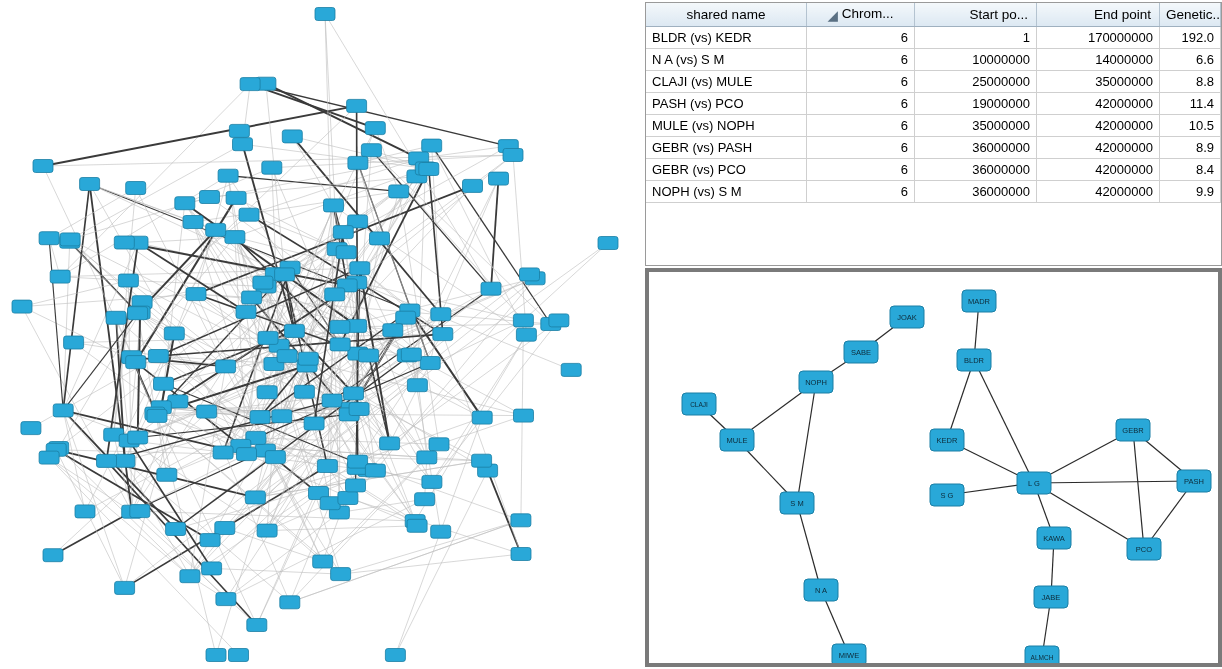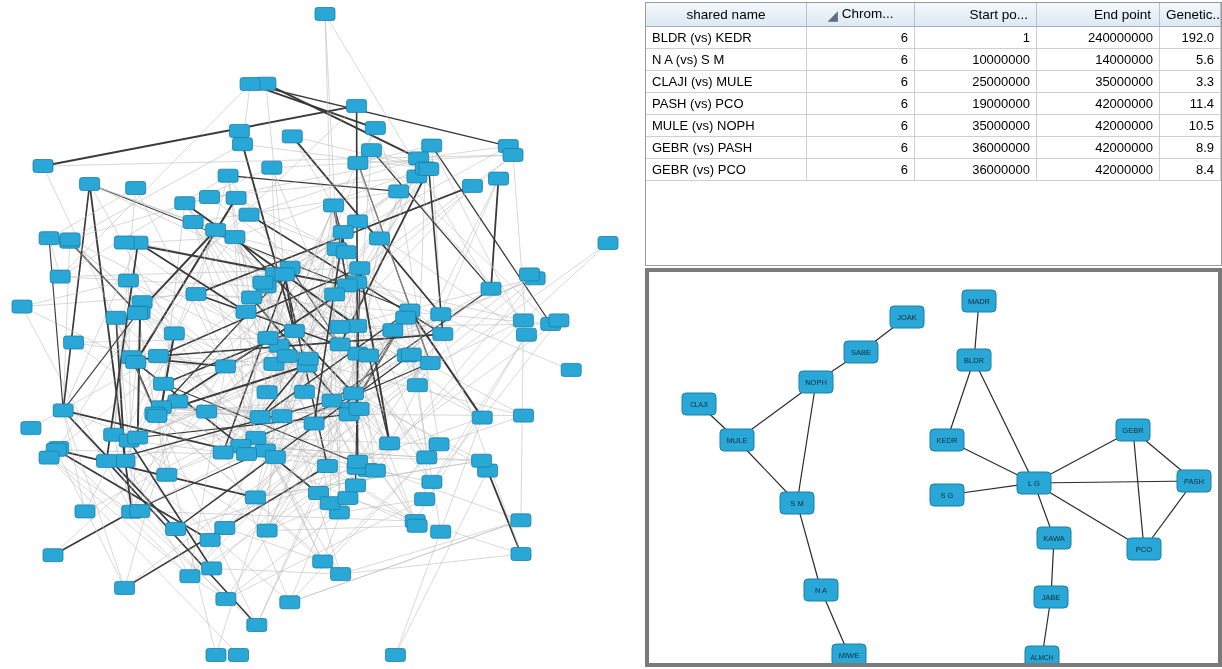--- a/index.html
+++ b/index.html
@@ -1117,36 +1117,36 @@
             <th class="num-head" style="width:auto;">
               <span>Genetic...</span>
             </th>
           </tr>
         </thead>
         <tbody id="table-body">
             <tr>
               <td class="name">BLDR (vs) KEDR</td>
               <td class="num">6</td>
               <td class="num">1</td>
-              <td class="num">240000000</td>
+              <td class="num">170000000</td>
               <td class="num">192.0</td>
             </tr>
             <tr>
               <td class="name">N A (vs) S M</td>
               <td class="num">6</td>
               <td class="num">10000000</td>
               <td class="num">14000000</td>
-              <td class="num">5.6</td>
+              <td class="num">6.6</td>
             </tr>
             <tr>
               <td class="name">CLAJI (vs) MULE</td>
               <td class="num">6</td>
               <td class="num">25000000</td>
               <td class="num">35000000</td>
-              <td class="num">3.3</td>
+              <td class="num">8.8</td>
             </tr>
             <tr>
               <td class="name">PASH (vs) PCO</td>
               <td class="num">6</td>
               <td class="num">19000000</td>
               <td class="num">42000000</td>
               <td class="num">11.4</td>
             </tr>
             <tr>
               <td class="name">MULE (vs) NOPH</td>
@@ -1161,20 +1161,27 @@
               <td class="num">36000000</td>
               <td class="num">42000000</td>
               <td class="num">8.9</td>
             </tr>
             <tr>
               <td class="name">GEBR (vs) PCO</td>
               <td class="num">6</td>
               <td class="num">36000000</td>
               <td class="num">42000000</td>
               <td class="num">8.4</td>
+            </tr>
+            <tr>
+              <td class="name">NOPH (vs) S M</td>
+              <td class="num">6</td>
+              <td class="num">36000000</td>
+              <td class="num">42000000</td>
+              <td class="num">9.9</td>
             </tr>
           </tbody>
       </table>
     </div>
 
     <div id="sub-network-panel">
       <svg width="569" height="391" viewBox="0 0 569 391">
         <g id="sub-edges">
             <line x1="258" y1="45" x2="212" y2="80" stroke="#2b2b2b" stroke-width="1.2"></line>
             <line x1="212" y1="80" x2="167" y2="110" stroke="#2b2b2b" stroke-width="1.2"></line>

